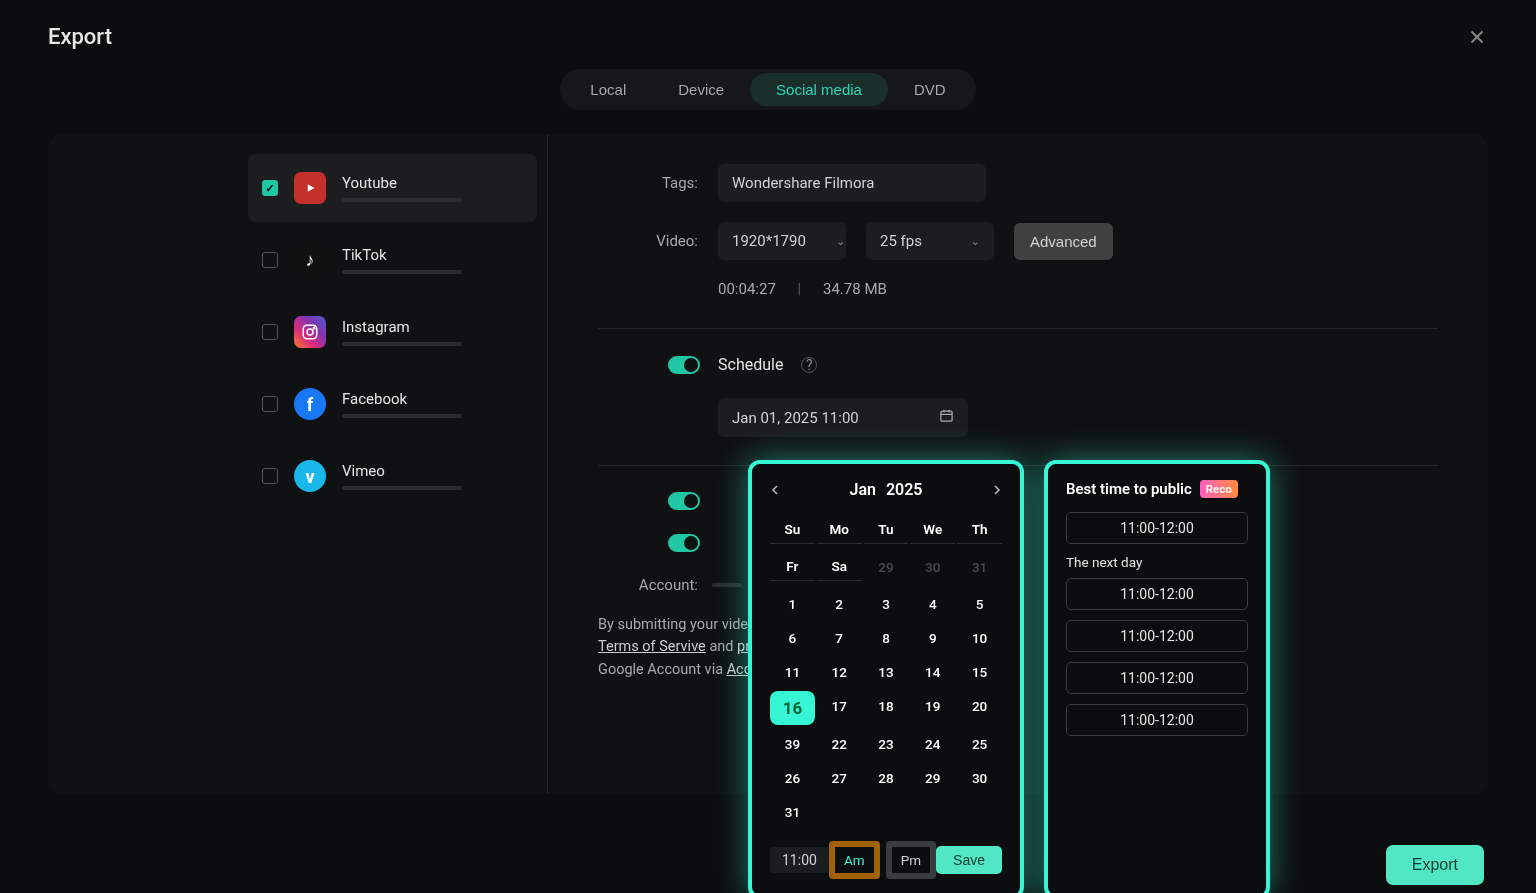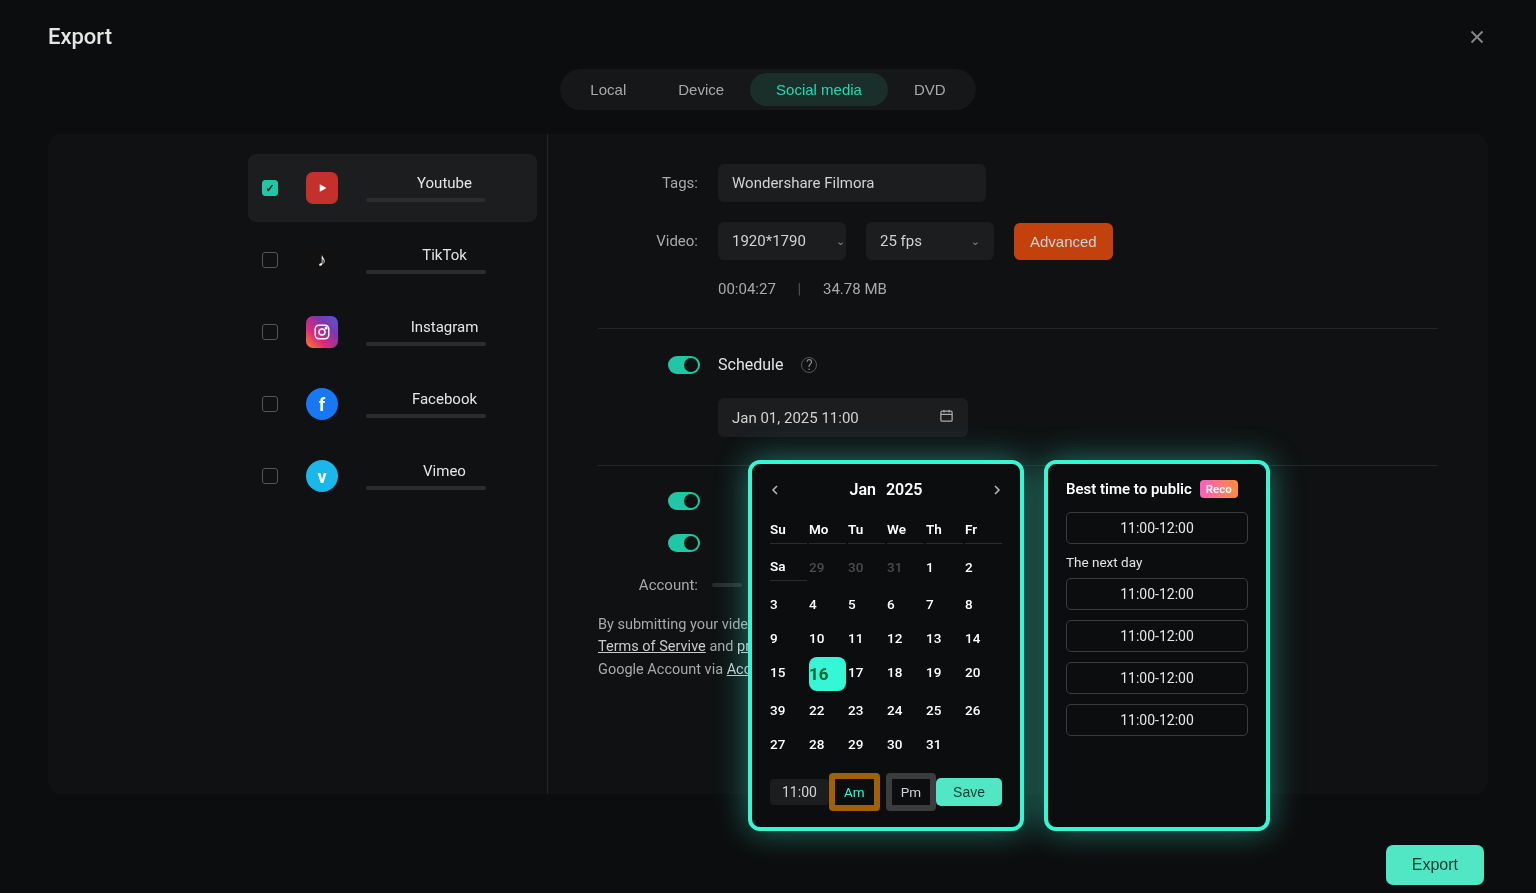--- a/index.html
+++ b/index.html
@@ -66,25 +66,24 @@
     width: 500px;
     border-right: 1px solid #232527;
     padding: 20px 10px 20px 200px;
     display: flex;
     flex-direction: column;
     gap: 4px;
   }
   .platform {
     display: flex;
     align-items: center;
-    gap: 28px;
+    gap: 16px;
     padding: 18px 14px;
     border-radius: 8px;
     cursor: pointer;
-    text-align: center;
   }
   .platform.selected { background: #1b1d1f; }
   .checkbox {
     width: 16px; height: 16px;
     border: 1.5px solid #555;
     border-radius: 3px;
     display: flex; align-items: center; justify-content: center;
     flex-shrink: 0;
   }
   .checkbox.checked { background: #20c7a5; border-color: #20c7a5; }
@@ -138,21 +137,21 @@
     color: #d0d2d4;
     font-size: 15px;
     display: flex;
     align-items: center;
     justify-content: space-between;
     gap: 30px;
     cursor: pointer;
   }
   .chev { font-size: 11px; color: #888; }
   .btn-adv {
-    background: #c2410c;
+    background: #404040;
     border: none;
     border-radius: 6px;
     padding: 10px 16px;
     color: #d0d2d4;
     font-size: 15px;
     cursor: pointer;
   }
   .meta-line {
     color: #a7a9ab;
     font-size: 15px;
@@ -232,23 +231,23 @@
   .calendar { width: 276px; }
   .cal-head {
     display: flex; align-items: center; justify-content: space-between;
     font-size: 16px; font-weight: 600; color: #fff;
     margin-bottom: 16px;
   }
   .cal-nav { background: none; border: none; color: #bbb; cursor: pointer; font-size: 14px; }
   .cal-month { display: flex; gap: 10px; }
   .cal-grid {
     display: grid;
-    grid-template-columns: repeat(6, 1fr);
+    grid-template-columns: repeat(5, 1fr);
     gap: 4px 2px;
-    text-align: left;
+    text-align: center;
     font-size: 13.5px;
   }
   .cal-dow { color: #fff; font-weight: 600; padding: 6px 0; border-bottom: 1px solid #2a2c2e; margin-bottom: 4px; }
   .cal-day { color: #fff; padding: 7px 0; border-radius: 8px; cursor: pointer; font-weight: 500; }
   .cal-day.muted { color: #4a4c4e; }
   .cal-day.sel { background: #36f7d5; color: #063; font-size: 17px; font-weight: 700; }
   .cal-foot {
     display: flex; align-items: center; justify-content: space-between;
     margin-top: 14px;
   }

